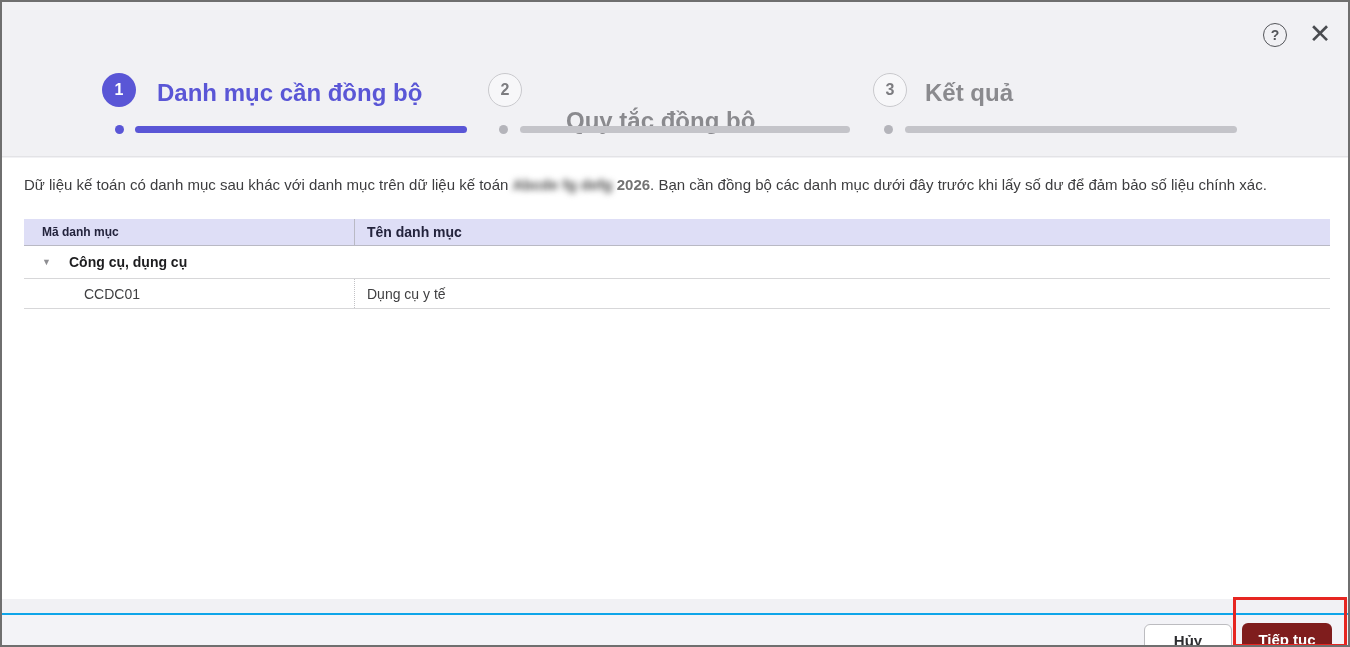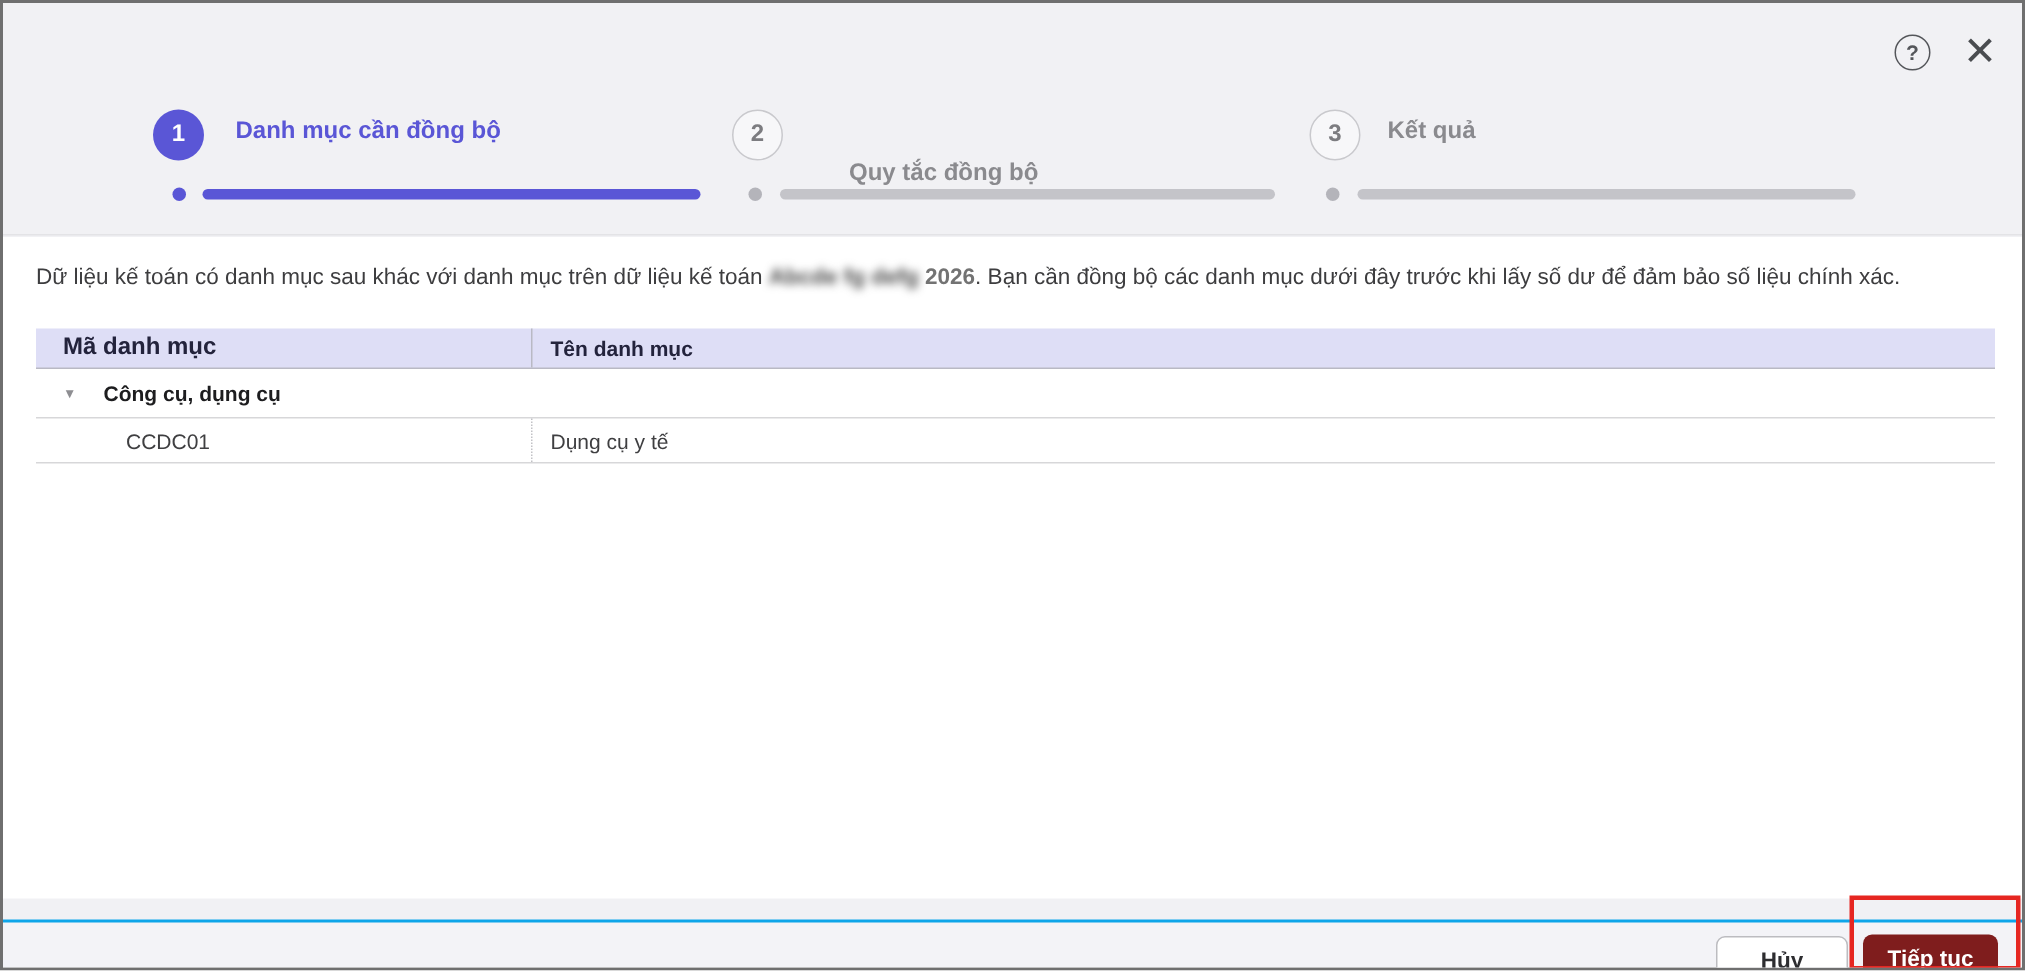--- a/index.html
+++ b/index.html
@@ -20,36 +20,36 @@
     position:absolute; left:1303px; top:16px; width:30px; height:32px;
     color:#4a4c50; font-size:27px; font-weight:400; line-height:32px; text-align:center; cursor:pointer;
   }
   
   .step-circle {
     position:absolute; top:71px; width:34px; height:34px; border-radius:50%;
     display:flex; align-items:center; justify-content:center; font-size:16px; font-weight:700;
   }
   .step-circle.active { background:#5a56d6; color:#ffffff; }
   .step-circle.idle { background:#f7f7f9; color:#7c7c80; border:1px solid #c9c9cd; }
-  .step-label { position:absolute; top:77px; font-size:16px; font-weight:700; }
+  .step-label { position:absolute; top:77px; font-size:24px; font-weight:700; }
   .step-label.active { color:#5a56d6; }
   .step-label.idle { color:#8a8a8e; }
   .prog-dot { position:absolute; top:123px; width:9px; height:9px; border-radius:50%; }
   .prog-bar { position:absolute; top:124px; height:7px; border-radius:4px; }
   .purple { background:#5a56d6; }
   .grey-dot { background:#b4b4ba; }
   .grey-bar { background:#c4c4c9; }
   
   .content { position:absolute; left:0; top:156px; width:100%; height:441px; background:#ffffff; }
   .desc { position:absolute; left:22px; top:17px; width:1306px; font-size:15px; color:#3d3d3f; line-height:20px; }
   .desc b { color:#737373; }
   .blurred { filter:blur(3px); font-weight:700; color:#4a4a4a; }
   .tbl { position:absolute; left:22px; top:61px; width:1306px; }
   .tbl-head { display:flex; height:27px; background:#dedef6; border-bottom:1px solid #b9b9c4; align-items:center; }
-  .th1 { width:331px; padding-left:18px; font-size:16px; font-weight:700; color:#23233c; border-right:1px solid #b9b9c4; height:100%; display:flex; align-items:center; }
+  .th1 { width:331px; padding-left:18px; font-size:12px; font-weight:700; color:#23233c; border-right:1px solid #b9b9c4; height:100%; display:flex; align-items:center; }
   .th2 { flex:1; padding-left:12px; font-size:14px; font-weight:700; color:#23233c; }
   .grp-row { display:flex; align-items:center; height:33px; border-bottom:1px solid #d7d7d9; cursor:pointer; }
   .expander { width:12px; margin-left:18px; font-size:9px; color:#8e8e92; cursor:pointer; }
   .grp-label { margin-left:15px; font-size:14px; font-weight:700; color:#1d1d1f; }
   .data-row { display:flex; height:30px; border-bottom:1px solid #d7d7d9; cursor:pointer; }
   .td1 { width:331px; padding-left:60px; font-size:14px; color:#3f3f41; border-right:1px dotted #c2c2c6; display:flex; align-items:center; }
   .td2 { flex:1; padding-left:12px; font-size:14px; color:#3f3f41; display:flex; align-items:center; }
   
   .ftr { position:absolute; left:0; bottom:0; width:100%; height:32px; background:#f3f3f7; border-top:2px solid #0ea5e9; }
   .btn-cancel {

